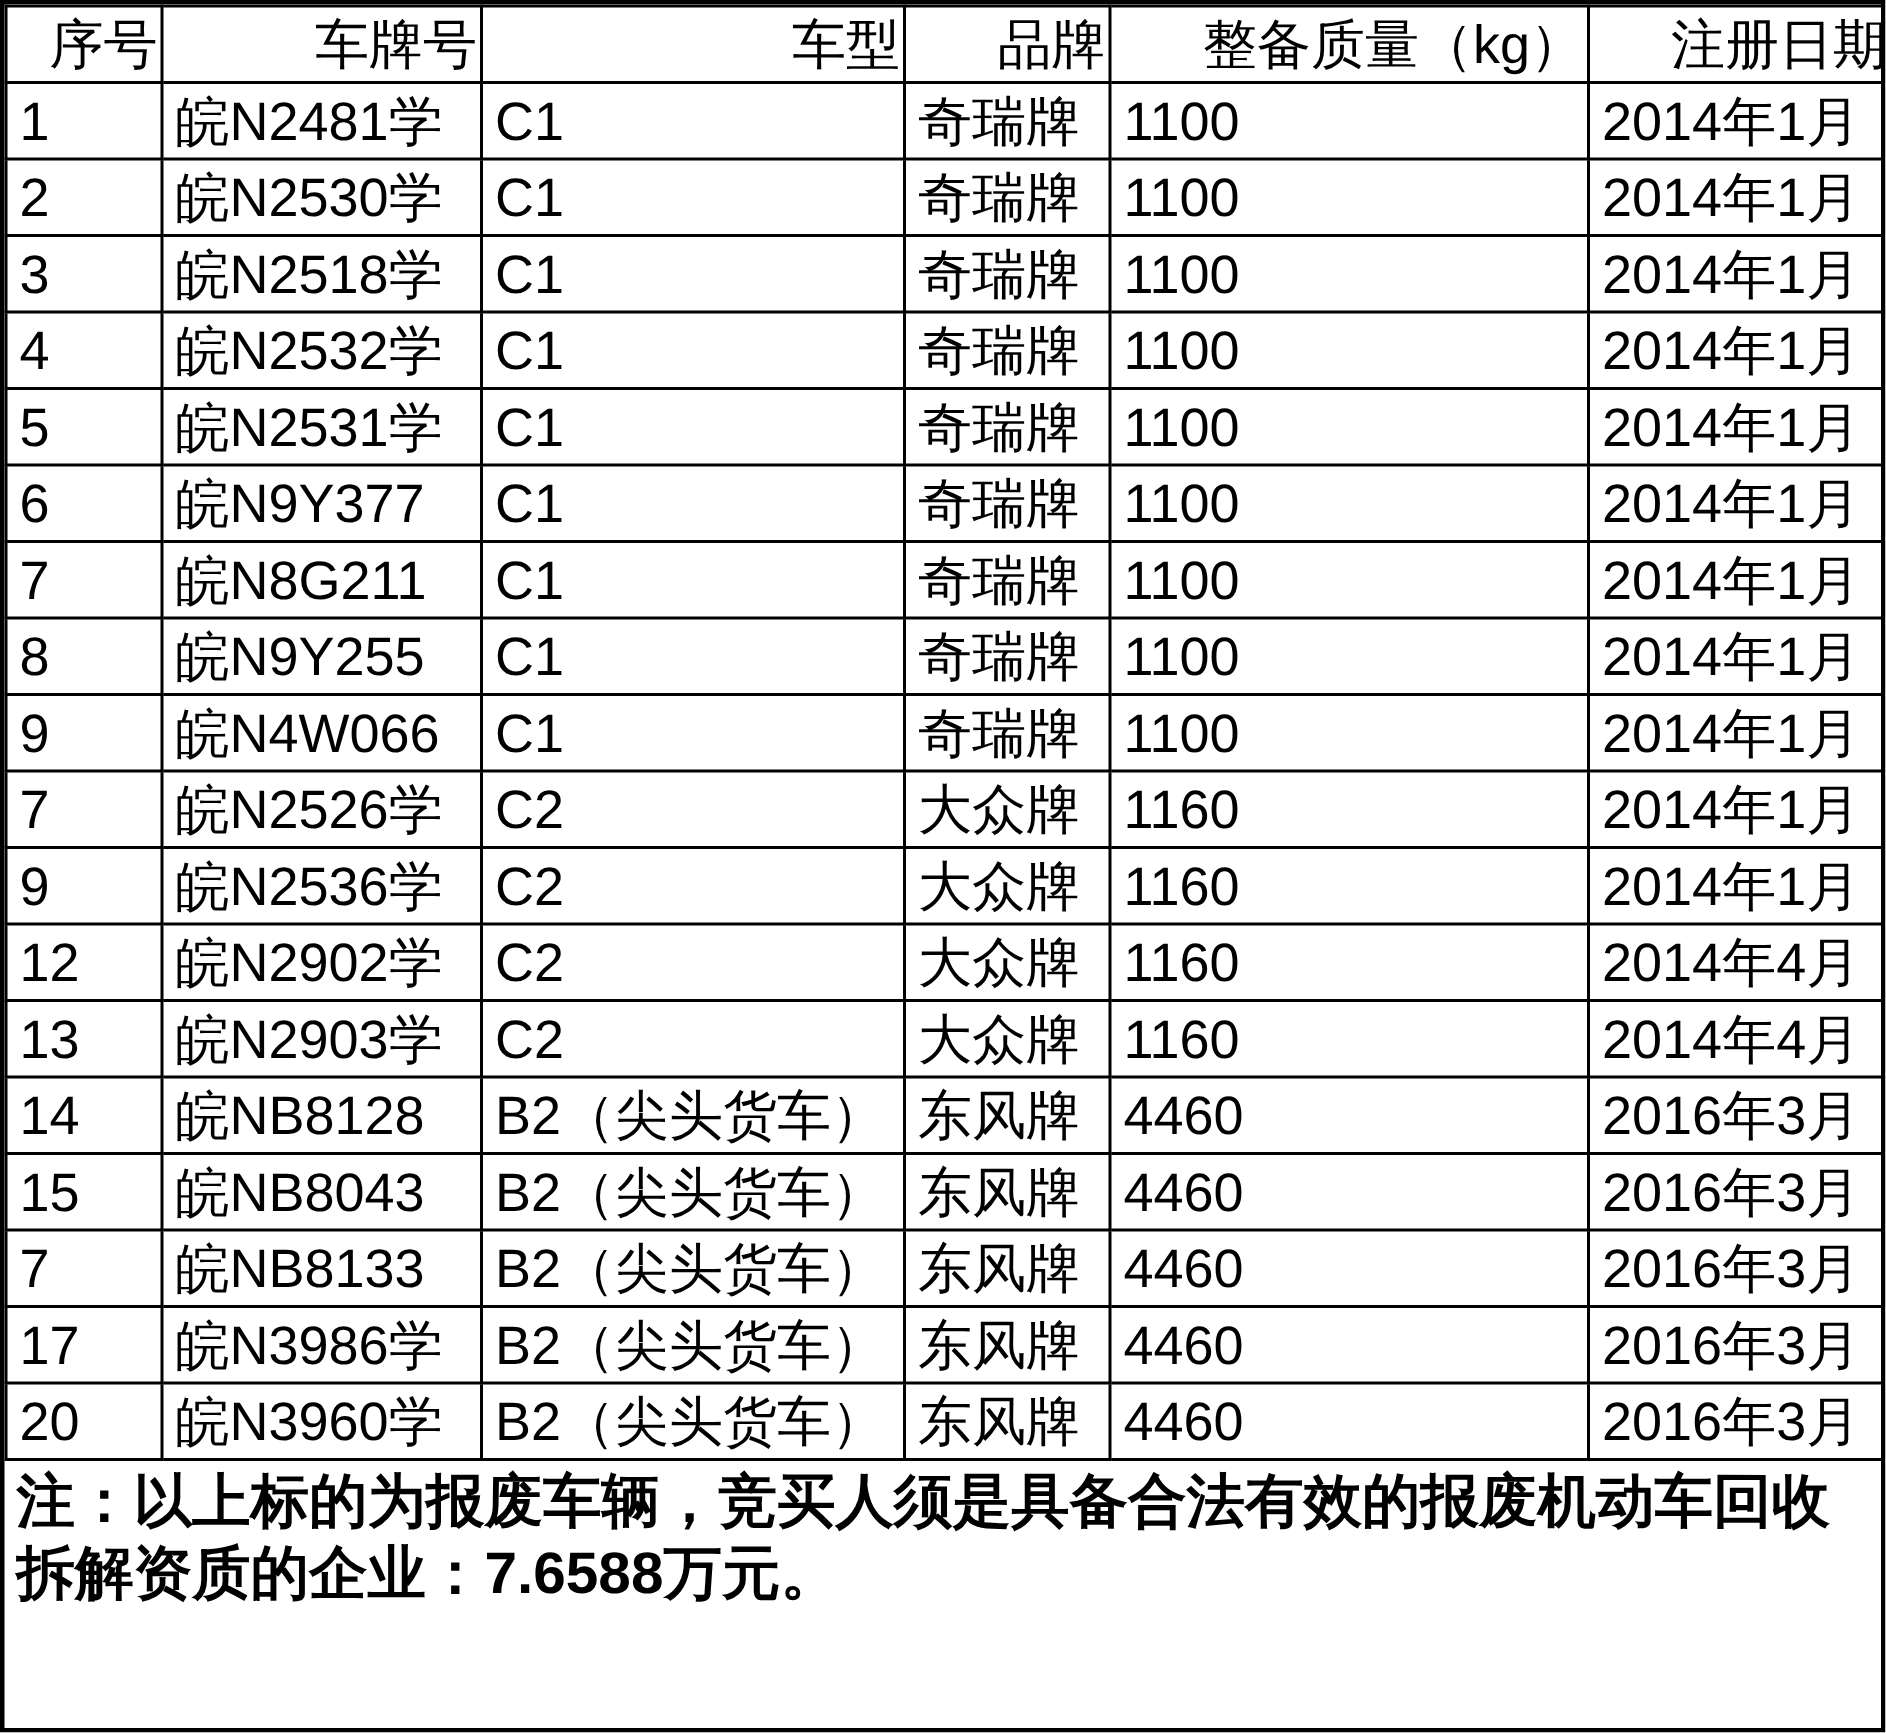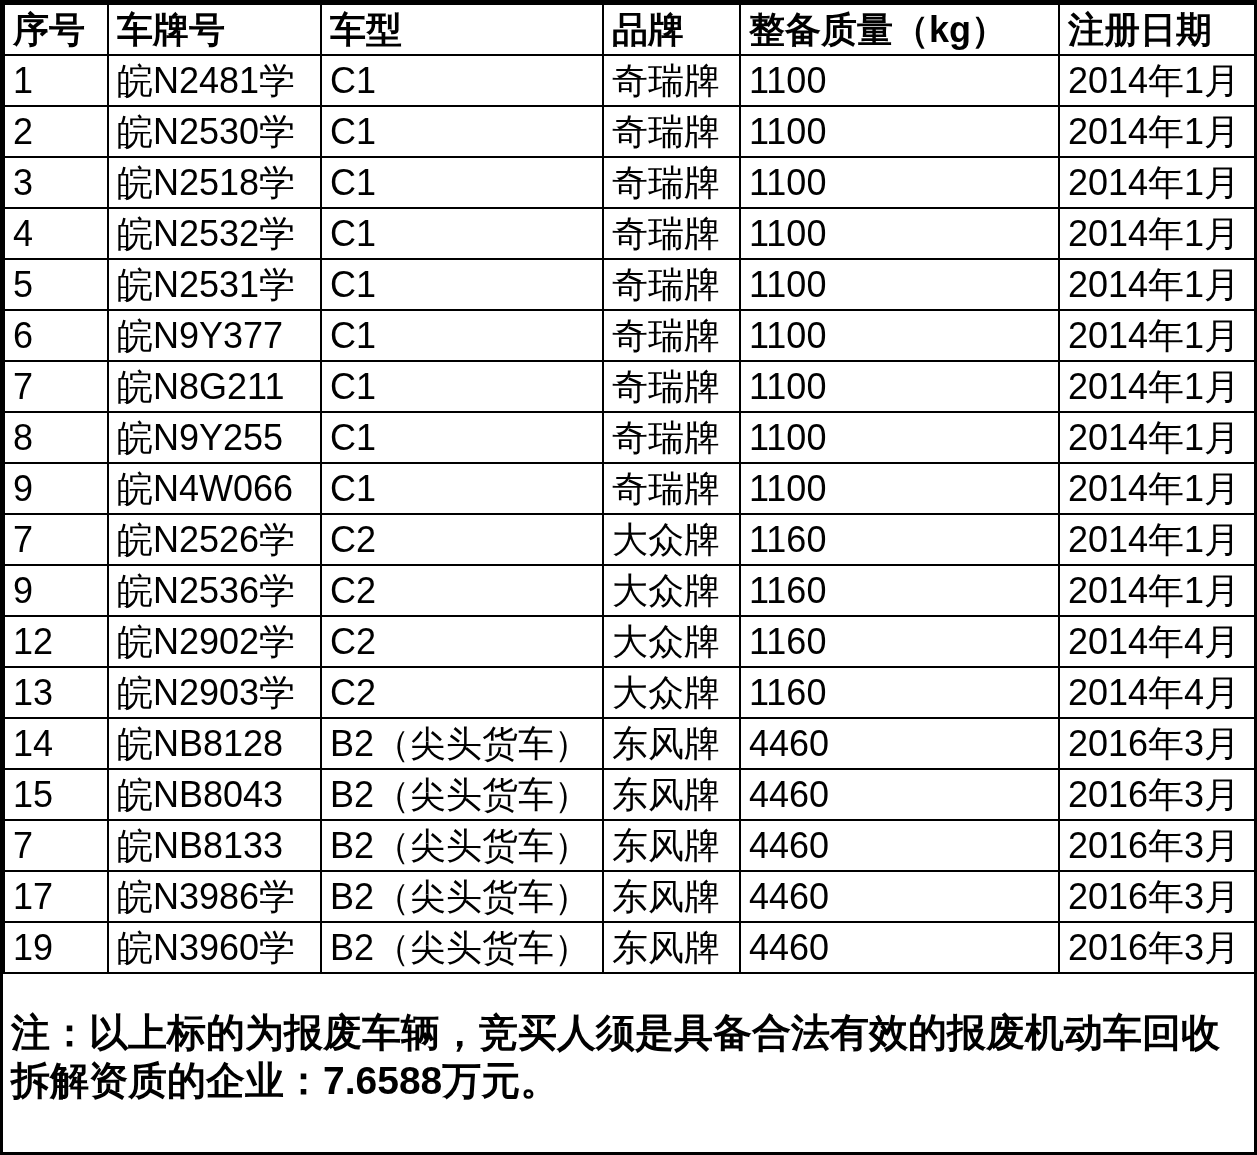--- a/index.html
+++ b/index.html
@@ -31,34 +31,34 @@
     height: 51px;
     padding: 0 2px 0 8px;
     font-size: 36px;
     line-height: 1.1;
     text-align: left;
     vertical-align: middle;
     white-space: nowrap;
     overflow: hidden;
   }
   .vehicle-table th {
-    font-weight: bold;
+    font-weight: normal;
+    text-align: right;
   }
   .vehicle-table td {
     font-weight: normal;
   }
   .notes-section {
     flex: 1;
     padding: 4px 8px 0 8px;
     font-size: 39px;
     font-weight: bold;
     line-height: 48px;
     white-space: nowrap;
     overflow: hidden;
-    margin-top: 31px;
   }
 </style>
 </head>
 <body>
 
 <div class="sheet">
   <table class="vehicle-table">
     <colgroup>
       <col style="width:104px">
       <col style="width:213px">
@@ -208,21 +208,21 @@
         </tr>
         <tr>
           <td>17</td>
           <td>皖N3986学</td>
           <td>B2（尖头货车）</td>
           <td>东风牌</td>
           <td>4460</td>
           <td>2016年3月</td>
         </tr>
         <tr>
-          <td>19</td>
+          <td>20</td>
           <td>皖N3960学</td>
           <td>B2（尖头货车）</td>
           <td>东风牌</td>
           <td>4460</td>
           <td>2016年3月</td>
         </tr>
       </tbody>
   </table>
   <div class="notes-section">
     <div>注：以上标的为报废车辆，竞买人须是具备合法有效的报废机动车回收</div>

